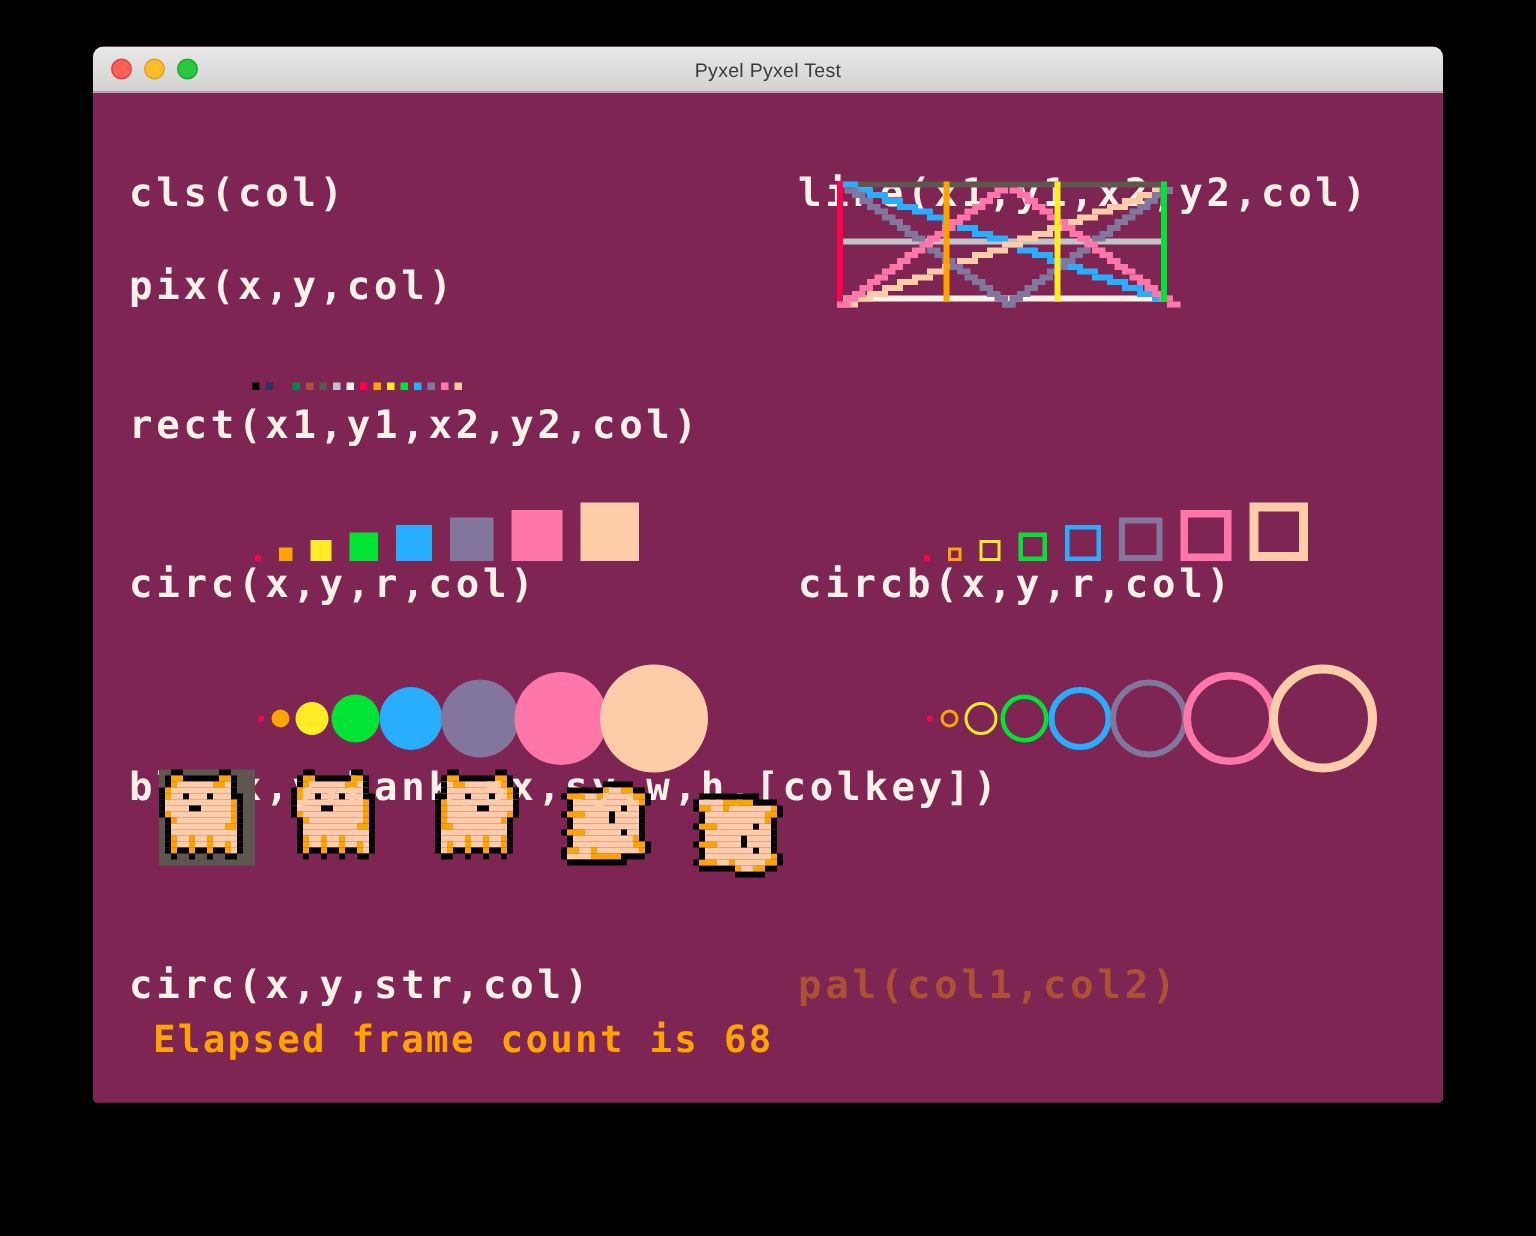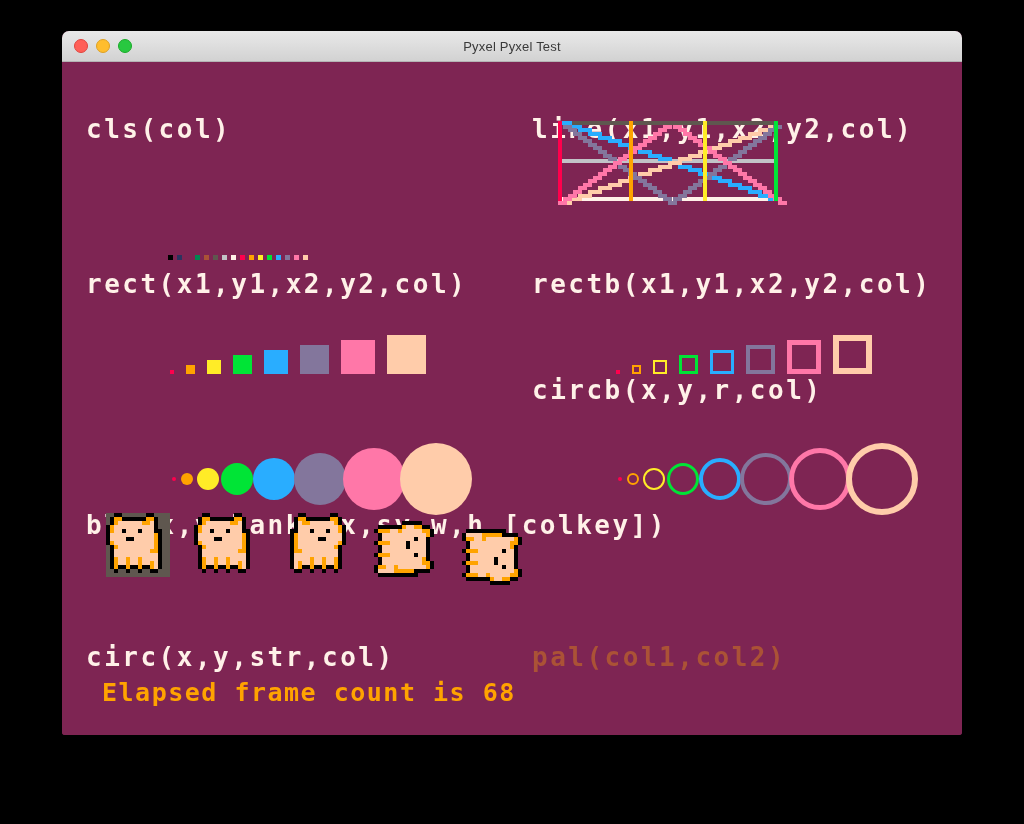--- a/index.html
+++ b/index.html
@@ -70,23 +70,24 @@
         <div class="light l-close"></div>
         <div class="light l-min"></div>
         <div class="light l-max"></div>
       </div>
       <div id="title-text">Pyxel Pyxel Test</div>
     </div>
 
     <div id="canvas">
 
       <div class="label" style="left:24px;top:52px;">cls(col)</div>
+      <div class="label" style="left:24px;top:114px;">pix(x,y,col)</div>
       <div class="label" style="left:470px;top:52px;">line(x1,y1,x2,y2,col)</div>
       <div class="label" style="left:24px;top:207px;">rect(x1,y1,x2,y2,col)</div>
-      <div class="label" style="left:470px;top:207px;">rectb(x1,y1,x2,y2,col)</div>
+      <div class="label" style="left:24px;top:313px;">circ(x,y,r,col)</div>
       <div class="label" style="left:470px;top:313px;">circb(x,y,r,col)</div>
       <div class="label" style="left:24px;top:448px;">blt(x,y,bank,sx,sy,w,h,[colkey])</div>
       <div class="label" style="left:24px;top:580px;">circ(x,y,str,col)</div>
       <div class="label dim" style="left:470px;top:580px;">pal(col1,col2)</div>
 
       <div class="status" style="left:40px;top:616px;">Elapsed frame count is 68</div>
 
       <div id="layer-pix">
           <div class="px" style="left: 106px; top: 193px; width: 5px; height: 5px; background: rgb(0, 0, 0);"></div>
           <div class="px" style="left: 115px; top: 193px; width: 5px; height: 5px; background: rgb(43, 51, 95);"></div>

